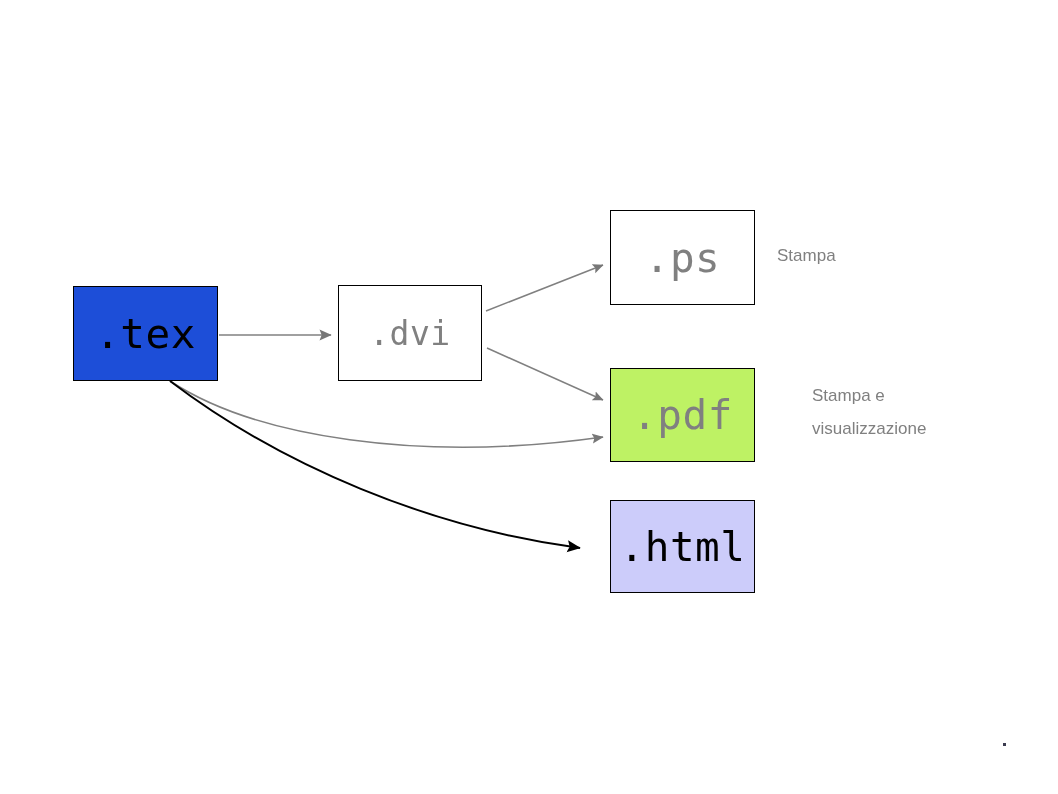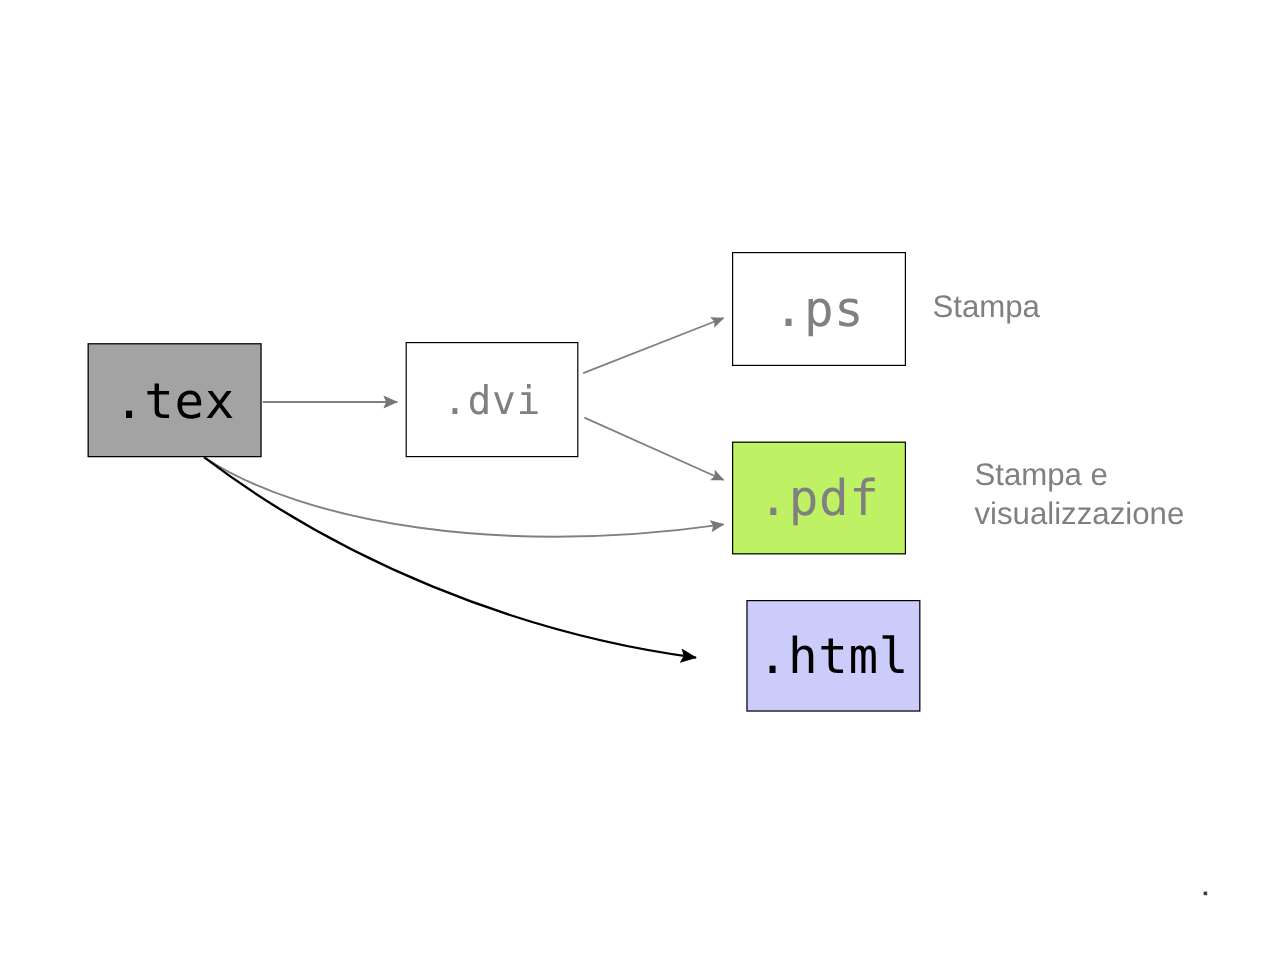--- a/index.html
+++ b/index.html
@@ -28,21 +28,21 @@
     display: flex;
     align-items: center;
     justify-content: center;
     font-family: "DejaVu Sans Mono", "Liberation Mono", monospace;
     letter-spacing: 0.5px;
     white-space: nowrap;
     user-select: none;
   }
   .node-tex {
     left: 73px;  top: 286px;  width: 145px; height: 95px;
-    background: #a3a3a3;
+    background: #1d4ed8;
     color: #000000;
     font-size: 41px;
   }
   .node-dvi {
     left: 338px; top: 285px;  width: 144px; height: 96px;
     background: #ffffff;
     color: #808080;
     font-size: 33px;
   }
   .node-ps {
@@ -55,27 +55,26 @@
     left: 610px; top: 368px;  width: 145px; height: 94px;
     background: #bef264;
     color: #808080;
     font-size: 41px;
   }
   .node-html {
     left: 610px; top: 500px;  width: 145px; height: 93px;
     background: #ccccfa;
     color: #000000;
     font-size: 41px;
-    margin-left: 12px;
   }
   .side-label {
     position: absolute;
     color: #808080;
     font-family: "Liberation Sans", sans-serif;
-    font-size: 26px;
+    font-size: 17px;
     line-height: 33px;
     white-space: pre-line;
     user-select: none;
   }
   .label-stampa      { left: 777px; top: 239px; }
   .label-stampa-vis  { left: 812px; top: 379px; }
   .corner-dot {
     position: absolute;
     left: 1003px;
     top: 743px;

